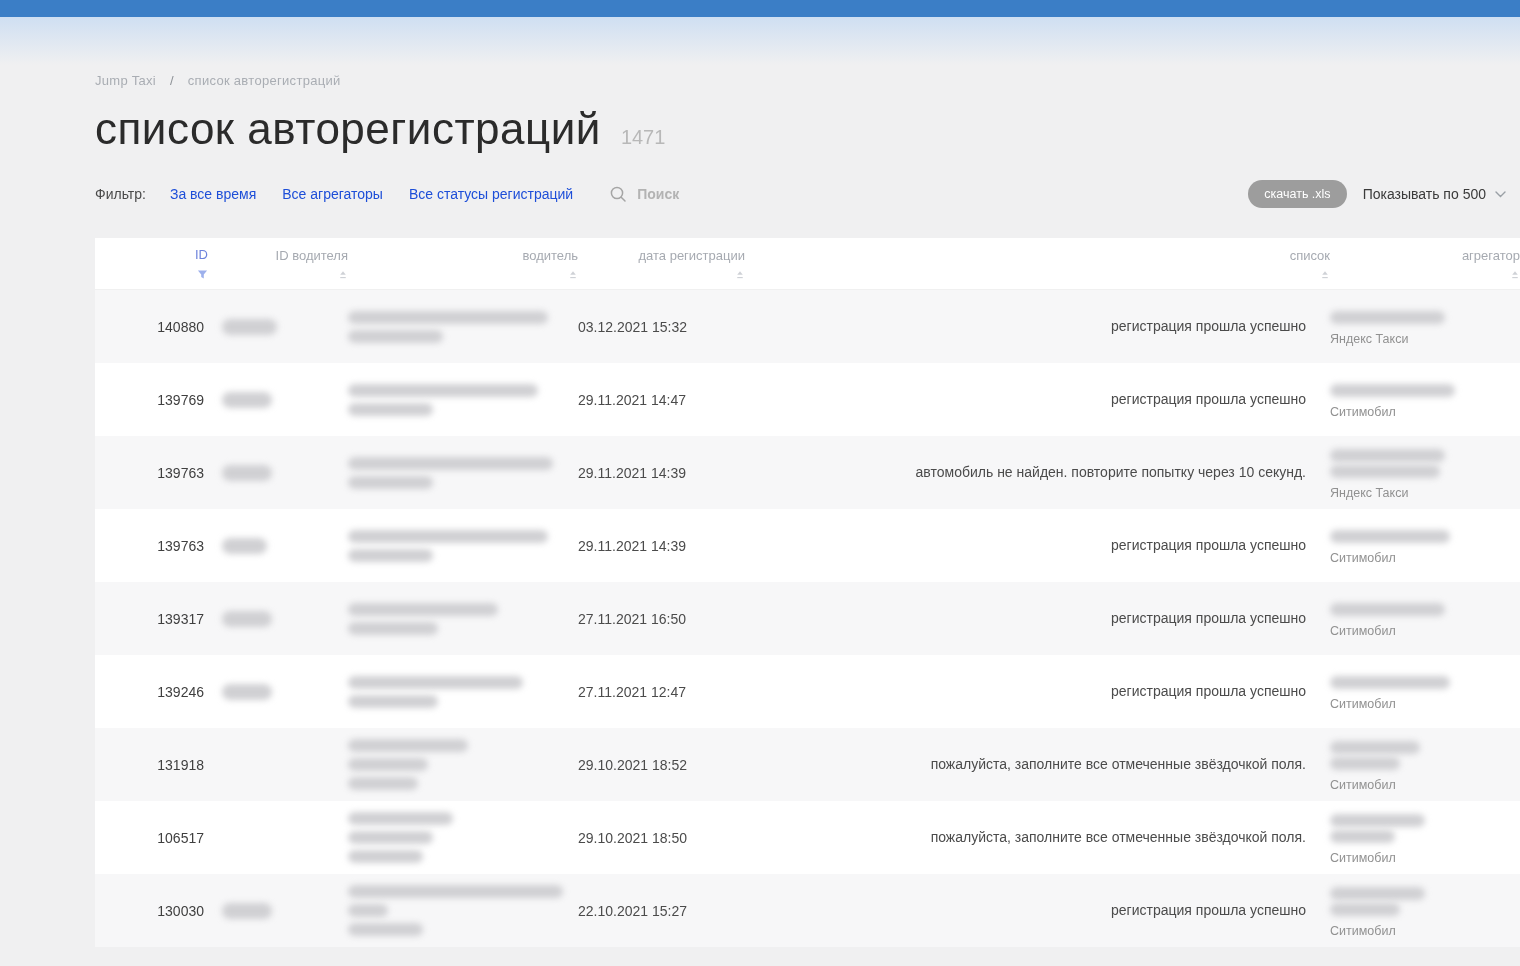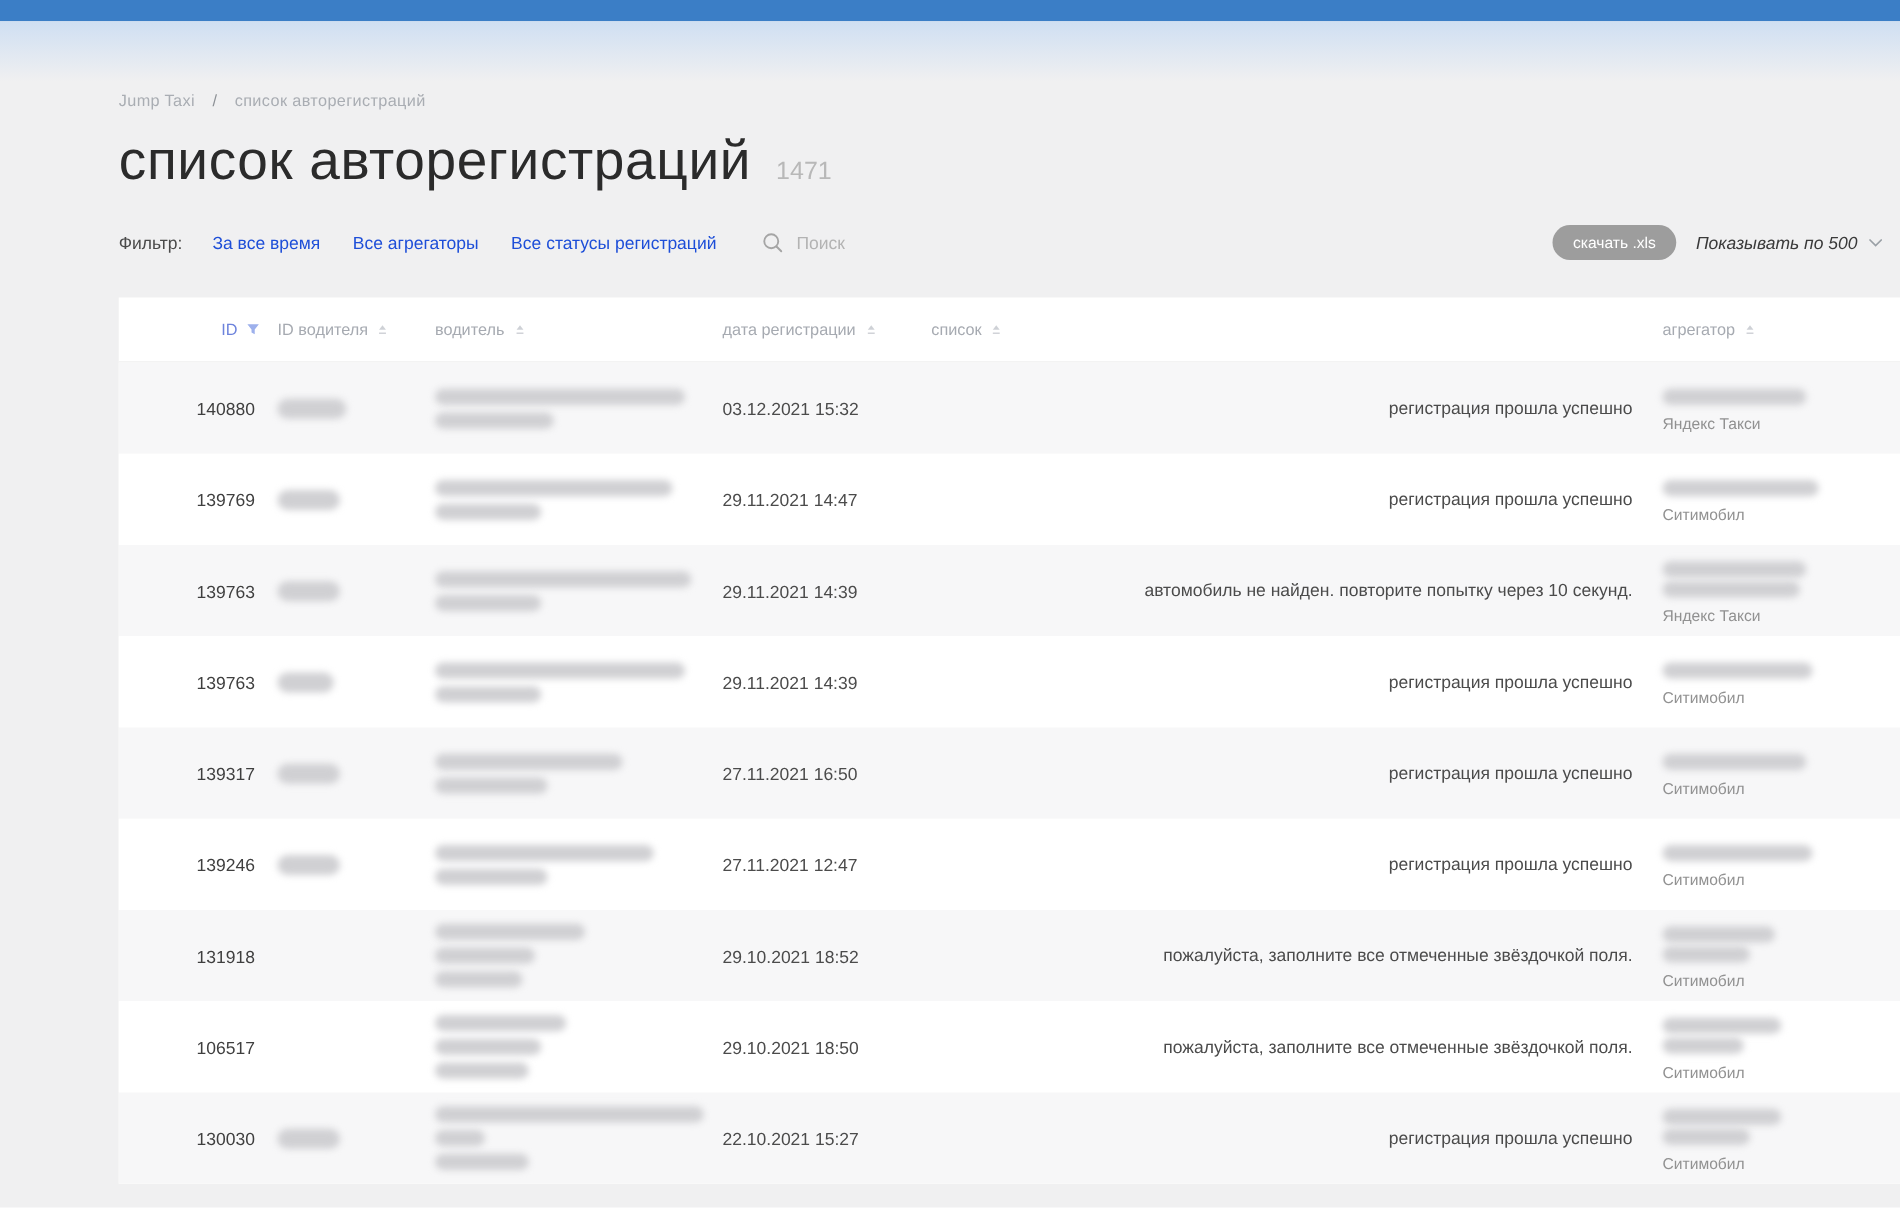--- a/index.html
+++ b/index.html
@@ -26,39 +26,40 @@
   .toolbar { margin-top:26px; display:flex; align-items:center; font-size:14px; padding-right:14px; }
   .filter-label { color:#4a4a4a; }
   .filter-link { color:#1d4ed8; margin-left:24px; cursor:pointer; text-decoration:none; white-space:nowrap; }
   .filter-link + .filter-link { margin-left:26px; }
   .search { display:flex; align-items:center; margin-left:36px; }
   .search svg { flex:0 0 auto; }
   .search input {
     border:none; outline:none; background:transparent;
     font-size:14px; color:#4a4a4a; margin-left:10px; width:150px;
     font-family:"Liberation Sans","DejaVu Sans",sans-serif;
+    font-weight:bold;
   }
   .search input::placeholder { color:#b3b3b3; }
   .spacer { flex:1; }
   .dl-btn {
     background:#9d9d9d; color:#ffffff; border:none; border-radius:15px;
     font-size:12.5px; padding:7px 16px; cursor:pointer; white-space:nowrap;
     font-family:"Liberation Sans","DejaVu Sans",sans-serif;
   }
-  .pagesize { display:flex; align-items:center; margin-left:16px; color:#3a3a3a; cursor:pointer; white-space:nowrap;font-style:italic; }
+  .pagesize { display:flex; align-items:center; margin-left:16px; color:#3a3a3a; cursor:pointer; white-space:nowrap; }
   .pagesize svg { margin-left:9px; }
 
   .table { margin-top:30px; background:#ffffff; }
   .grid-row {
     display:grid;
     grid-template-columns:127px 126px 230px 167px 585px 1fr;
     align-items:center;
   }
   .thead { height:52px; border-bottom:1px solid #f0f0f0; font-size:13px; color:#a6aab1; }
-  .th { display:flex; align-items:center; gap:7px; }
+  .th { display:flex; align-items:flex-end; gap:7px;flex-direction:column; }
   .th.id { justify-content:flex-end; padding-right:14px; color:#6d83dc; }
   .th .sort-ic { opacity:.8; }
 
   .row { min-height:73px; font-size:14px; color:#4b4b4b; }
   .row.odd { background:#f7f7f8; }
   .row.even { background:#ffffff; }
 
   .cell { display:flex; flex-direction:column; justify-content:center; }
   .cell.id { align-items:flex-end; padding-right:18px; color:#3f3f3f; }
   .cell.status { padding-right:24px; line-height:1.35;align-items:flex-end; }

